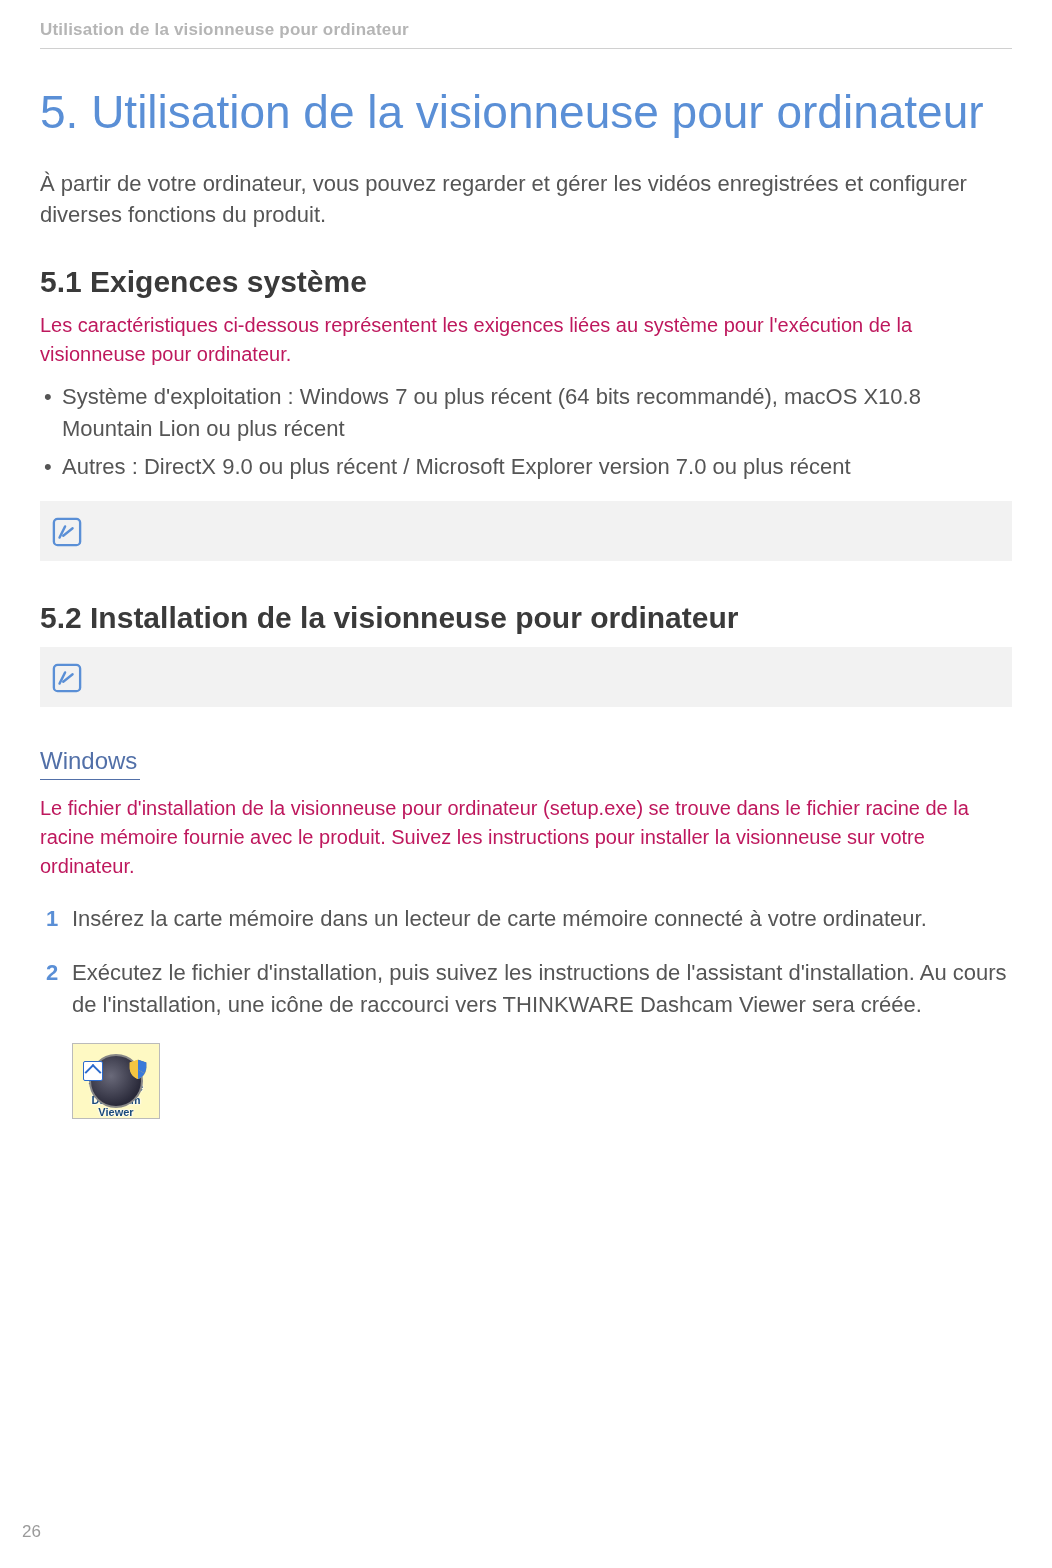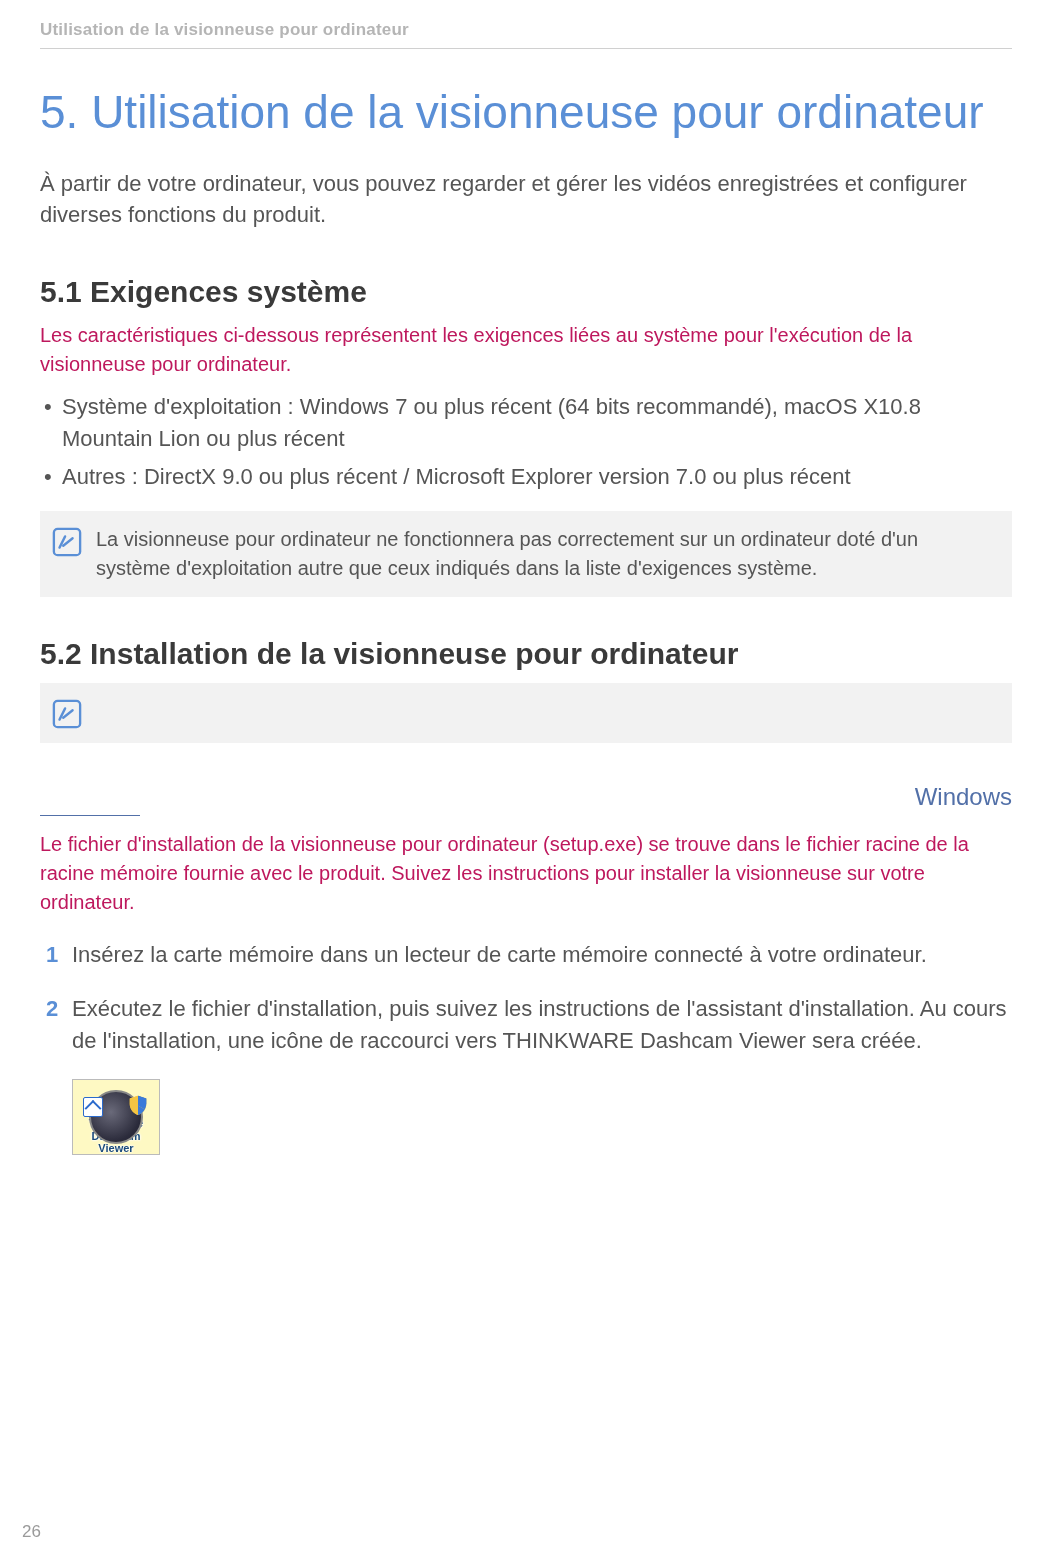--- a/index.html
+++ b/index.html
@@ -32,21 +32,21 @@
       color: #5a8fd6;
       font-size: 46px;
       font-weight: 400;
       margin-bottom: 30px;
       line-height: 1.1;
     }
     .intro {
       font-size: 22px;
       color: #555;
       line-height: 1.45;
-      margin-bottom: 44px;
+      margin-bottom: 34px;
     }
     .section-title {
       color: #3a3a3a;
       font-size: 30px;
       font-weight: 600;
       margin-bottom: 12px;
     }
     .section-intro {
       font-size: 20px;
       color: #be185d;
@@ -94,21 +94,20 @@
       font-size: 20px;
       color: #555;
       line-height: 1.45;
     }
     .subsection-title {
       color: #5270a8;
       font-size: 24px;
       font-weight: 400;
       margin-bottom: 4px;
       margin-top: 24px;
-      text-align: right;
     }
     .subsection-rule {
       border: none;
       border-top: 1px solid #5270a8;
       margin-bottom: 14px;
       width: 100px;
     }
     ol.steps {
       list-style: none;
       margin-top: 22px;
@@ -218,21 +217,20 @@
   <li>Autres : DirectX 9.0 ou plus récent / Microsoft Explorer version 7.0 ou plus récent</li>
 </ul>
 
 <div class="note-box">
   <span class="note-icon">
     <svg viewBox="0 0 32 32">
       <rect x="2" y="2" width="28" height="28" rx="4" fill="none" stroke="#5a8fd6" stroke-width="2.5"></rect>
       <path d="M 8 22 L 14 10 M 12 20 L 22 12" stroke="#5a8fd6" stroke-width="2.5" fill="none" stroke-linecap="round"></path>
     </svg>
   </span>
-  <div class="note-text">La visionneuse pour ordinateur ne fonctionnera pas correctement sur un ordinateur doté d'un système d'exploitation autre que ceux indiqués dans la liste d'exigences système.</div>
 </div>
 
 <h2 class="section-title">5.2   Installation de la visionneuse pour ordinateur</h2>
 
 <div class="note-box">
   <span class="note-icon">
     <svg viewBox="0 0 32 32">
       <rect x="2" y="2" width="28" height="28" rx="4" fill="none" stroke="#5a8fd6" stroke-width="2.5"></rect>
       <path d="M 8 22 L 14 10 M 12 20 L 22 12" stroke="#5a8fd6" stroke-width="2.5" fill="none" stroke-linecap="round"></path>
     </svg>

